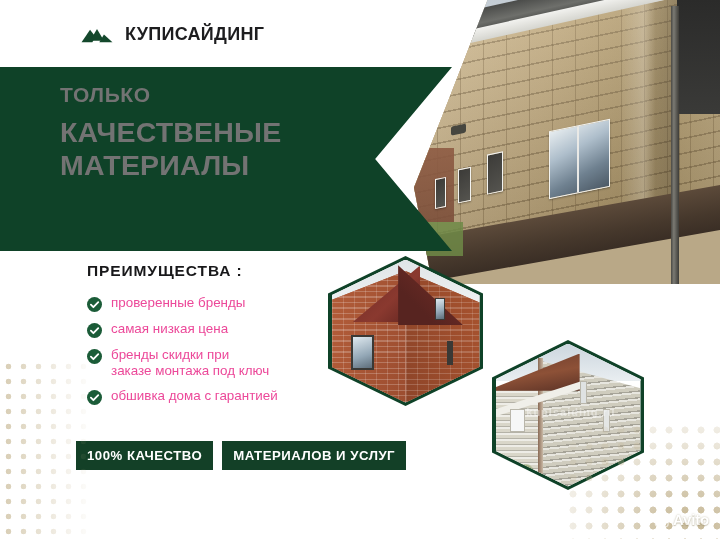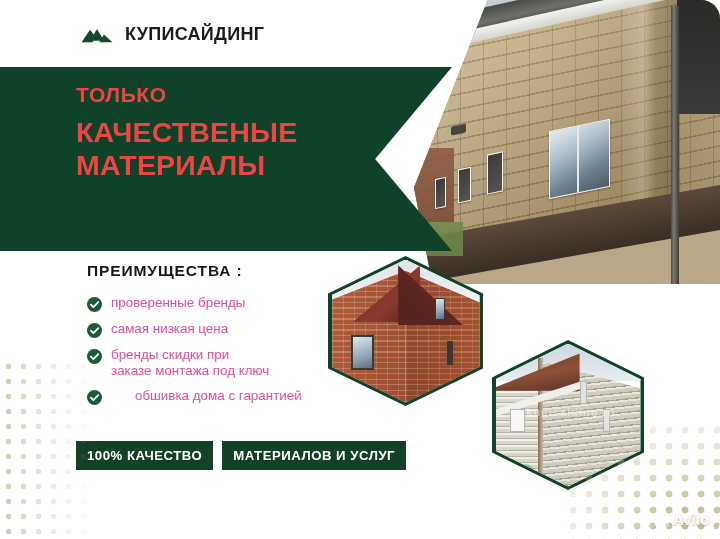--- a/index.html
+++ b/index.html
@@ -12,21 +12,20 @@
     background: #ffffff;
     font-family: "Liberation Sans", "DejaVu Sans", sans-serif;
   }
 
   .poster {
     position: relative;
     width: 720px;
     height: 539px;
     background: #ffffff;
     overflow: hidden;
-    border-radius: 19px;
   }
 
   
   .dots {
     position: absolute;
     pointer-events: none;
   }
   .dots-bl {
     left: -14px;
     bottom: -10px;
@@ -183,24 +182,24 @@
     top: 67px;
     width: 452px;
     height: 184px;
     background: #0f4228;
     -webkit-clip-path: polygon(0 0, 100% 0, 83% 50%, 100% 100%, 0 100%);
     clip-path: polygon(0 0, 100% 0, 83% 50%, 100% 100%, 0 100%);
   }
 
   .headline {
     position: absolute;
-    left: 76px;
+    left: 60px;
     top: 84px;
     width: 330px;
-    color: #ef4444;
+    color: #737373;
   }
   .kicker {
     font-size: 21px;
     font-weight: 700;
     letter-spacing: 0.6px;
     line-height: 1;
     margin-bottom: 11px;
   }
   .head-line {
     font-size: 28.5px;
@@ -223,21 +222,21 @@
     color: #18181a;
     letter-spacing: 0.9px;
     margin-bottom: 15px;
   }
   .adv-list { list-style: none; }
   .adv-item {
     display: flex;
     align-items: flex-start;
     margin-bottom: 9px;
   }
-  .adv-item:last-child { margin-bottom: 0; gap: 24px; }
+  .adv-item:last-child { margin-bottom: 0; }
   .tick {
     flex: 0 0 auto;
     width: 15px;
     height: 15px;
     margin-right: 9px;
     margin-top: 2px;
   }
   .adv-text {
     font-size: 13.4px;
     line-height: 1.18;

